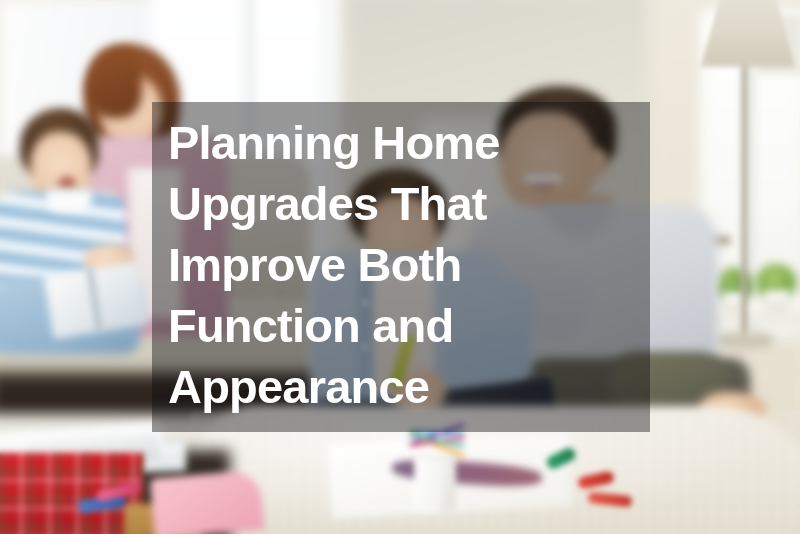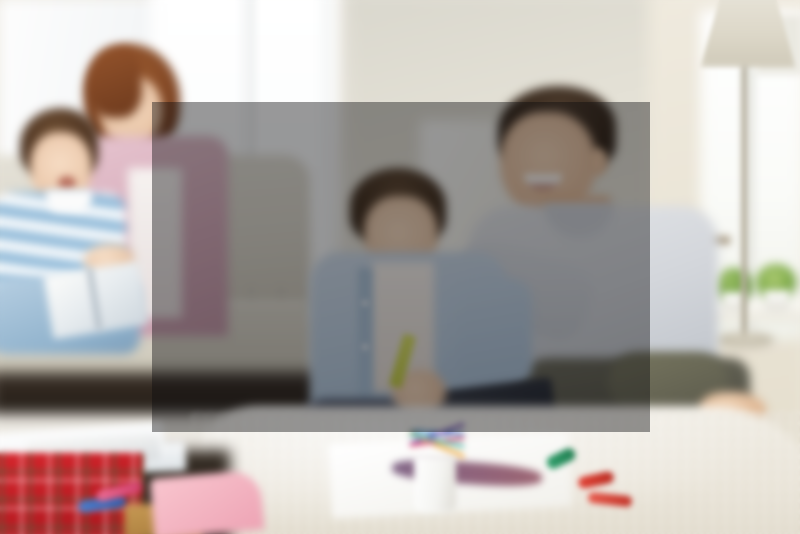--- a/index.html
+++ b/index.html
@@ -655,14 +655,19 @@
     <div class="ph box-lid"></div>
     <div class="ph plaid-box"></div>
     <div class="ph box-tan"></div>
     <div class="ph pink-sheet"></div>
     <div class="ph pen-blue"></div>
     <div class="ph pen-pink"></div>
   </div>
 
   <div id="title-overlay"></div>
 
+  <h1 id="headline">Planning Home
+Upgrades That
+Improve Both
+Function and
+Appearance</h1>
 
 </div>
 
 </body></html>

